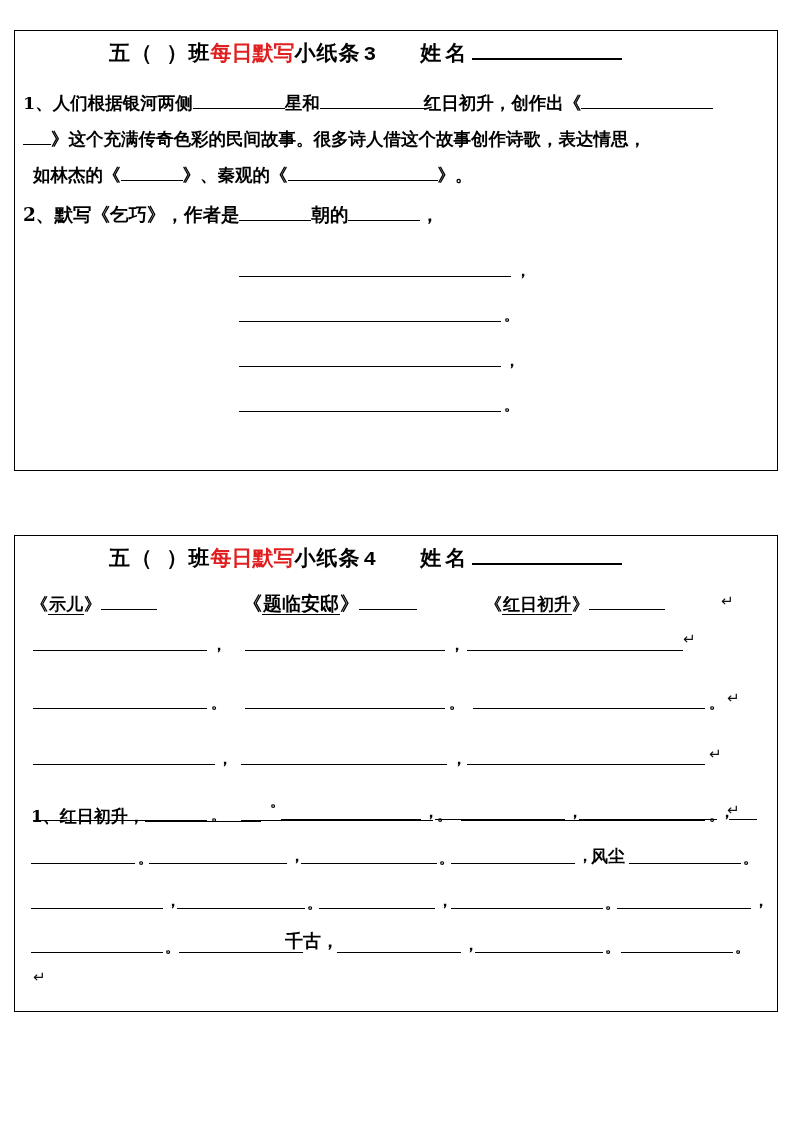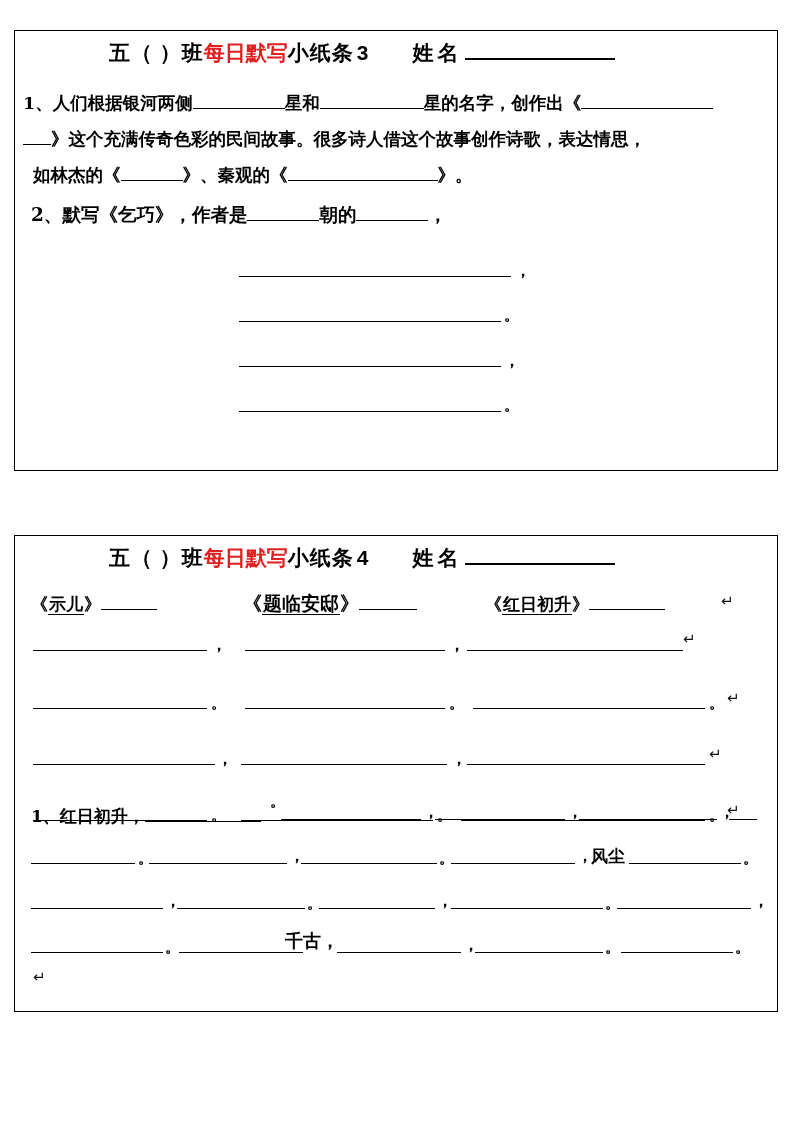--- a/index.html
+++ b/index.html
@@ -36,21 +36,21 @@
   
   .title-row {
     display: flex;
     align-items: baseline;
     justify-content: flex-start;
     padding-left: 94px;
     padding-top: 8px;
     font-size: 21px;
     font-weight: 700;
     white-space: nowrap;
-    font-family: Liberation Sans, sans-serif;
+    font-family: Liberation Mono, monospace;
   }
   .title-main { letter-spacing: 1px; }
   .title-red { color: #e02020; }
   .title-num { padding-left: 3px; font-weight: 700; }
   .name-group {
     margin-left: 44px;
     display: inline-flex;
     align-items: baseline;
     font-weight: 700;
   }
@@ -119,32 +119,32 @@
         <span class="title-red">每日默写</span>
         <span class="title-main">小纸条</span>
         <span class="title-num">3</span>
       <span class="name-group">
         <span class="name-label">姓名</span>
         <span class="name-blank"></span>
       </span>
     </div>
 
     <div class="txt" style="left:8px; top:62px;">
-      <span>1、</span><span>人们根据银河两侧</span><span class="blank" style="width:92px;"></span><span>星和</span><span class="blank" style="width:104px;"></span><span>星的名字，创作出《</span><span class="blank" style="width:132px;"></span>
+      <span>1、</span><span>人们根据银河两侧</span><span class="blank" style="width:92px;"></span><span>星和</span><span class="blank" style="width:104px;"></span><span>红日初升，创作出《</span><span class="blank" style="width:132px;"></span>
     </div>
 
     <div class="txt" style="left:8px; top:98px;">
       <span class="blank" style="width:28px;"></span><span>》这个充满传奇色彩的民间故事。很多诗人借这个故事创作诗歌，表达情思，</span>
     </div>
 
     <div class="txt" style="left:18px; top:134px;">
       <span>如林杰的《</span><span class="blank" style="width:62px;"></span><span>》、秦观的《</span><span class="blank" style="width:150px;"></span><span>》。</span>
     </div>
 
-    <div class="txt" style="left:16px; top:174px; font-size:18.5px;">
+    <div class="txt" style="left:8px; top:174px; font-size:18.5px;">
       <span>2、</span><span>默写《乞巧》，作者是</span><span class="blank" style="width:72px;"></span><span>朝的</span><span class="blank" style="width:72px;"></span><span>，</span>
     </div>
 
     <div class="rule" style="left:224px; top:245px; width:272px;"></div>
     <span class="punc" style="left:500px; top:232px;">，</span>
 
     <div class="rule" style="left:224px; top:290px; width:262px;"></div>
     <span class="punc punc-small" style="left:489px; top:277px;">。</span>
 
     <div class="rule" style="left:224px; top:335px; width:262px;"></div>

